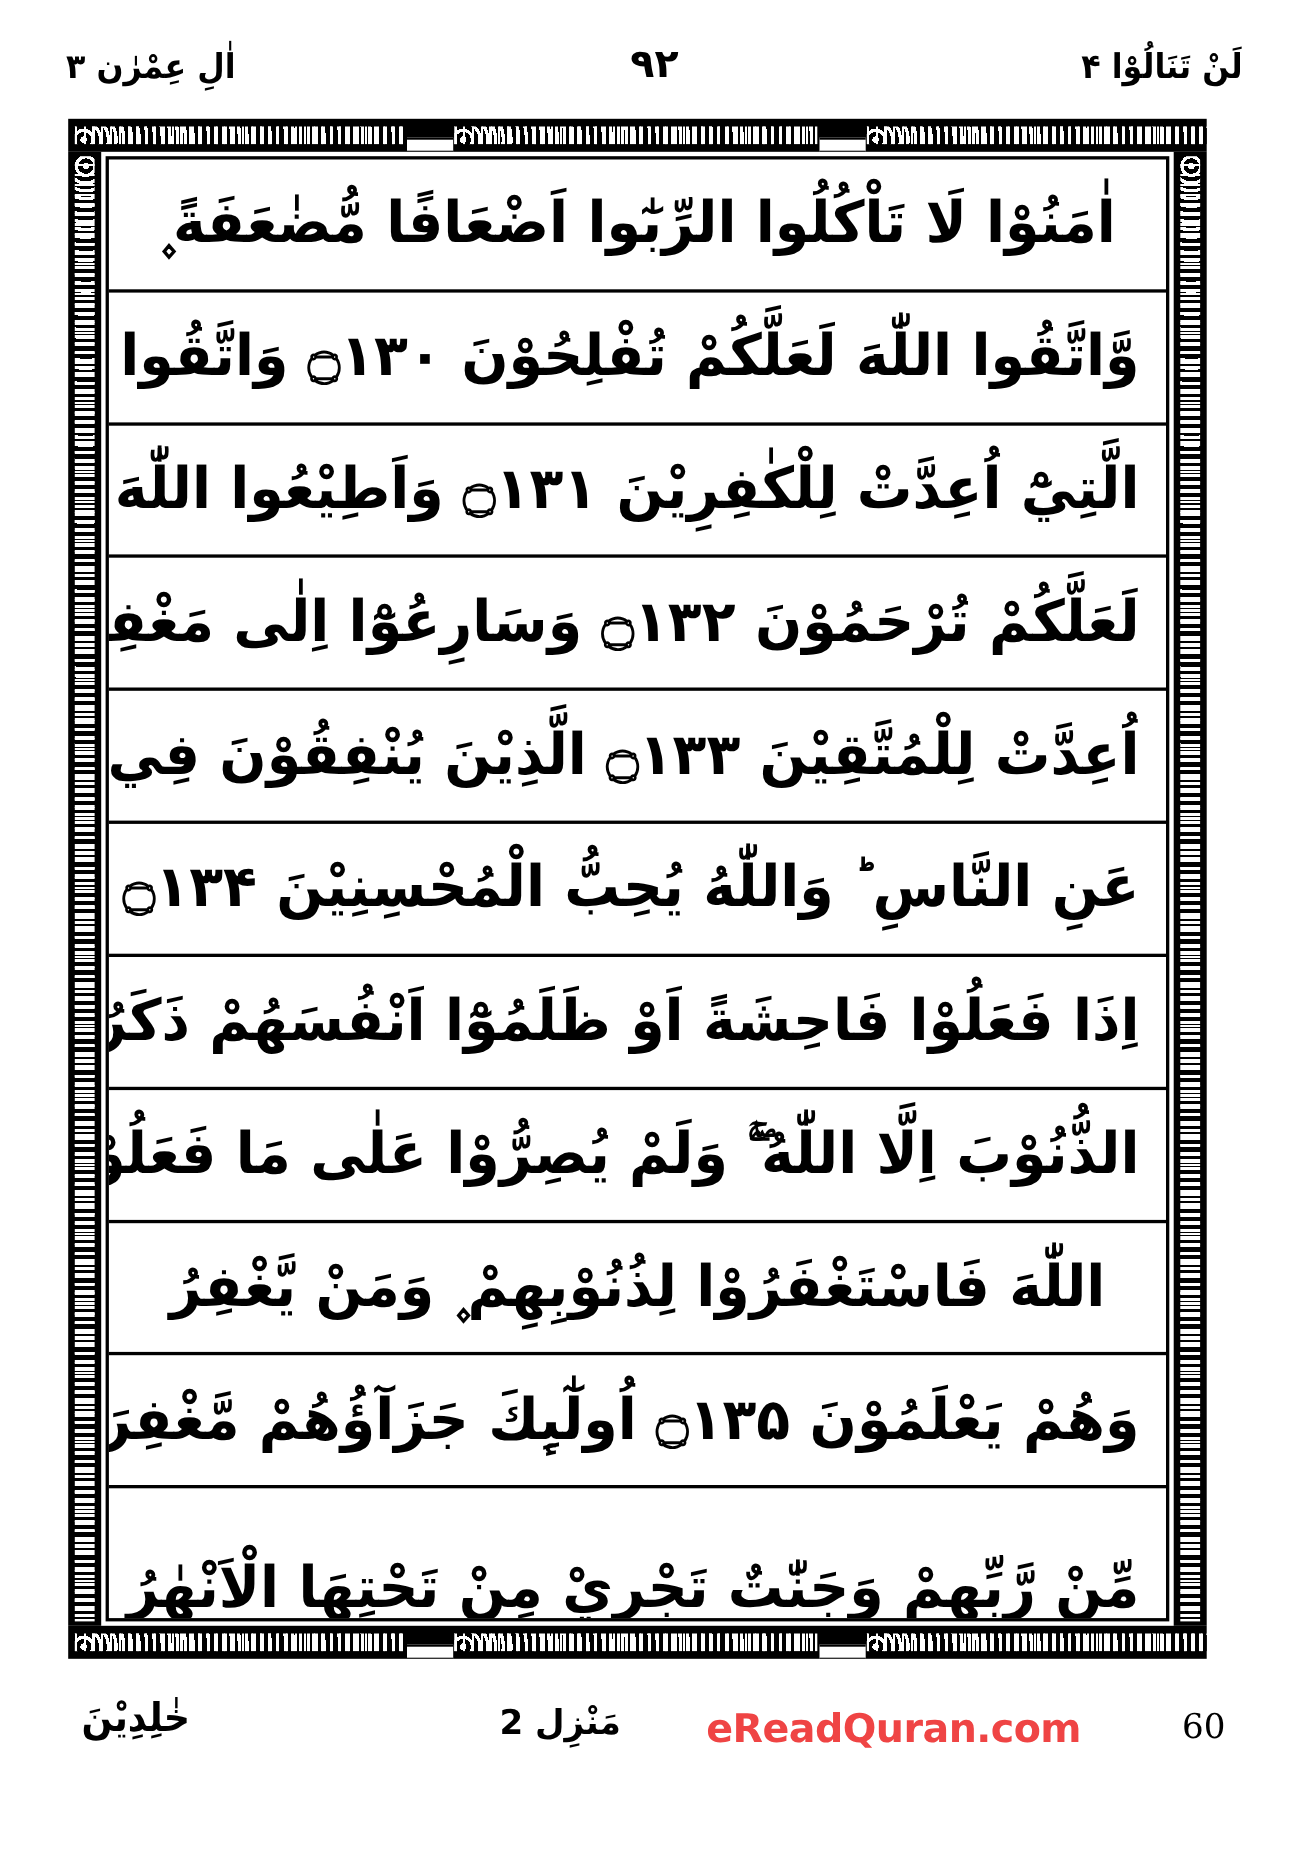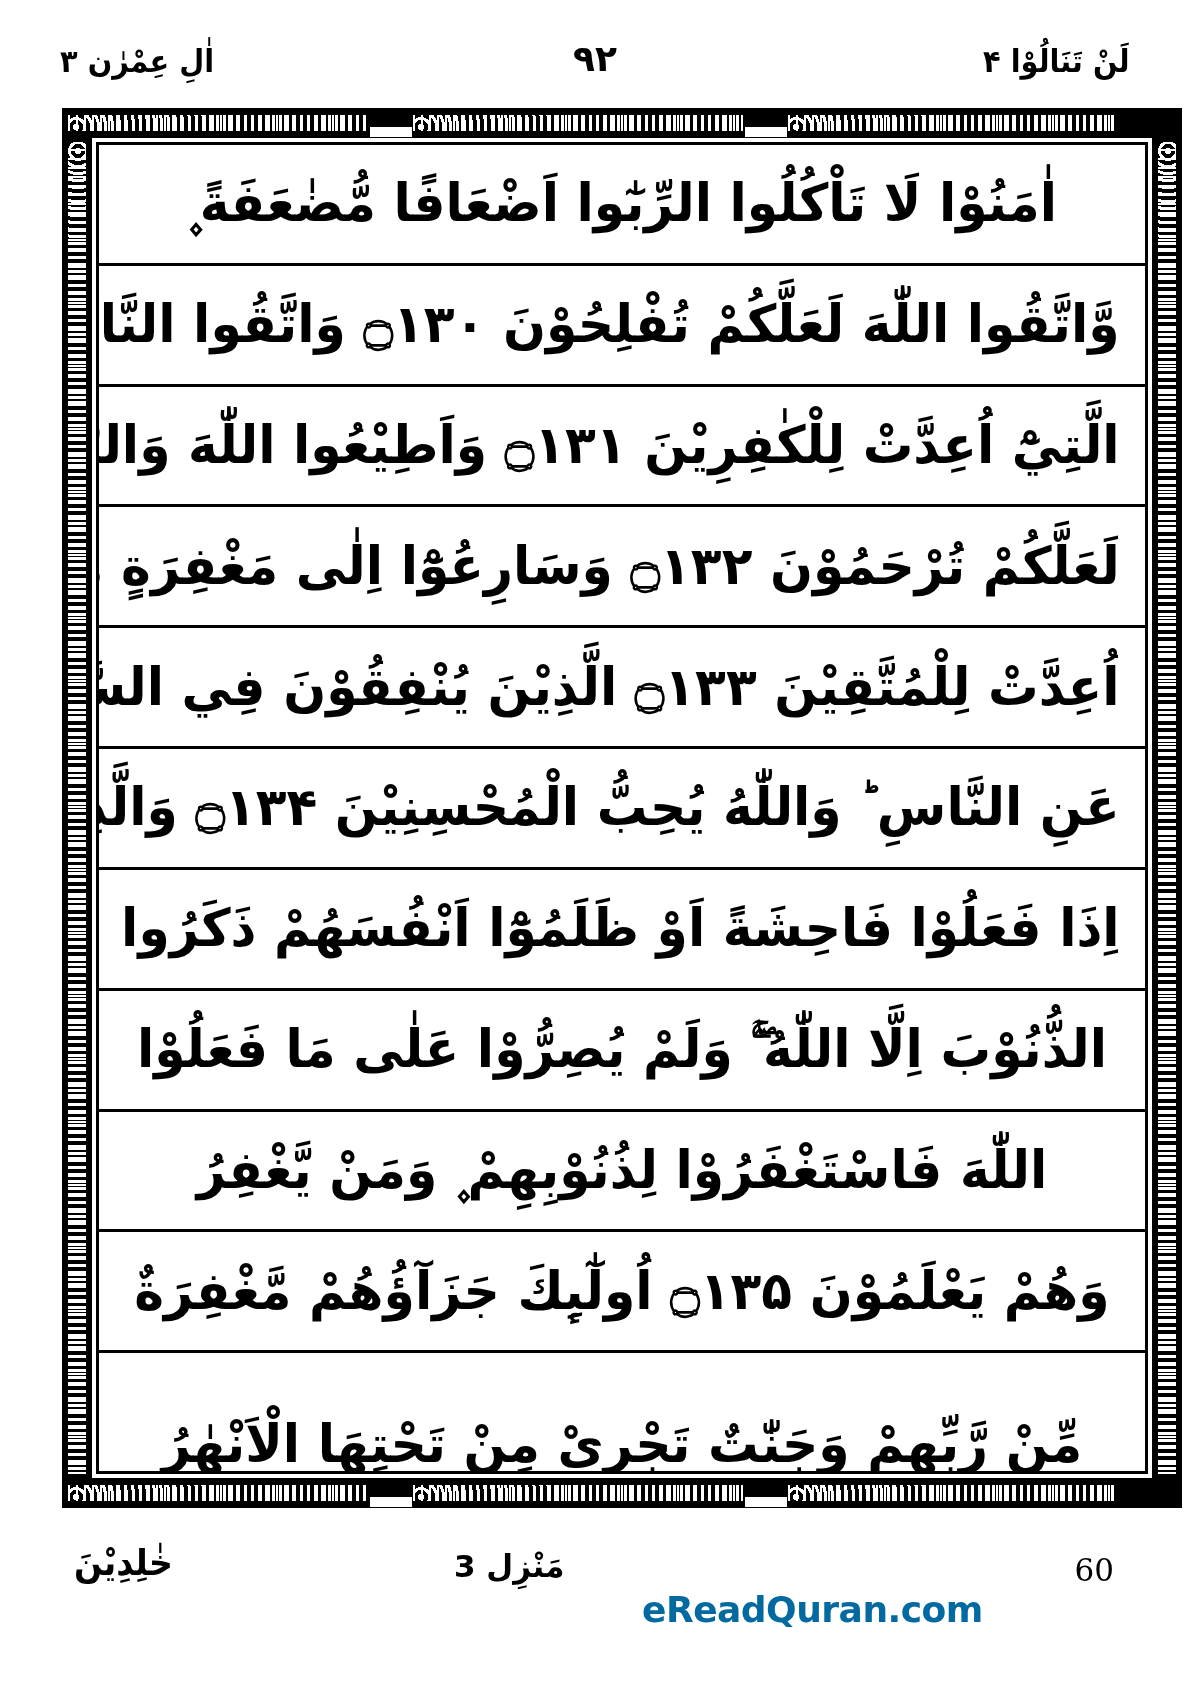--- a/index.html
+++ b/index.html
@@ -50,21 +50,21 @@
     top: -4px;
     transform: translateX(-50%);
     letter-spacing: 1px;
   }
 
   
   .frame {
     position: absolute;
     top: 108px;
     left: 62px;
-    width: 1120px;
+    width: 1035px;
     height: 1400px;
     box-sizing: border-box;
     background: #fff;
   }
 
   
   .band {
     position: absolute;
     left: 0;
     width: 100%;
@@ -198,24 +198,23 @@
     white-space: nowrap;
     letter-spacing: -1px;
   }
   .ft-site {
     position: absolute;
     left: 580px;
     top: 32px;
     font-family: "DejaVu Sans", sans-serif;
     font-size: 36px;
     font-weight: 700;
-    color: #0369a1;
+    color: #ef4444;
     letter-spacing: -0.5px;
     white-space: nowrap;
-    margin-top: 37px;
   }
   .ft-pageno {
     position: absolute;
     right: 8px;
     top: 32px;
     font-family: "DejaVu Serif", serif;
     font-size: 31px;
     font-weight: 400;
     color: #000;
   }
@@ -290,16 +289,16 @@
       <div class="ayah-text">وَهُمْ يَعْلَمُوْنَ ۝۱۳۵ اُولٰٓىِٕكَ جَزَآؤُهُمْ مَّغْفِرَةٌ</div>
     </div>
     <div class="ayah-line">
       <div class="ayah-text">مِّنْ رَّبِّهِمْ وَجَنّٰتٌ تَجْرِيْ مِنْ تَحْتِهَا الْاَنْهٰرُ</div>
     </div>
   </div>
 </div>
 
 <div class="page-footer">
   <div class="ft-catchword">خٰلِدِيْنَ</div>
-  <div class="ft-manzil">مَنْزِل 3</div>
+  <div class="ft-manzil">مَنْزِل 2</div>
   <div class="ft-site">eReadQuran.com</div>
   <div class="ft-pageno">60</div>
 </div>
 
 </body></html>

